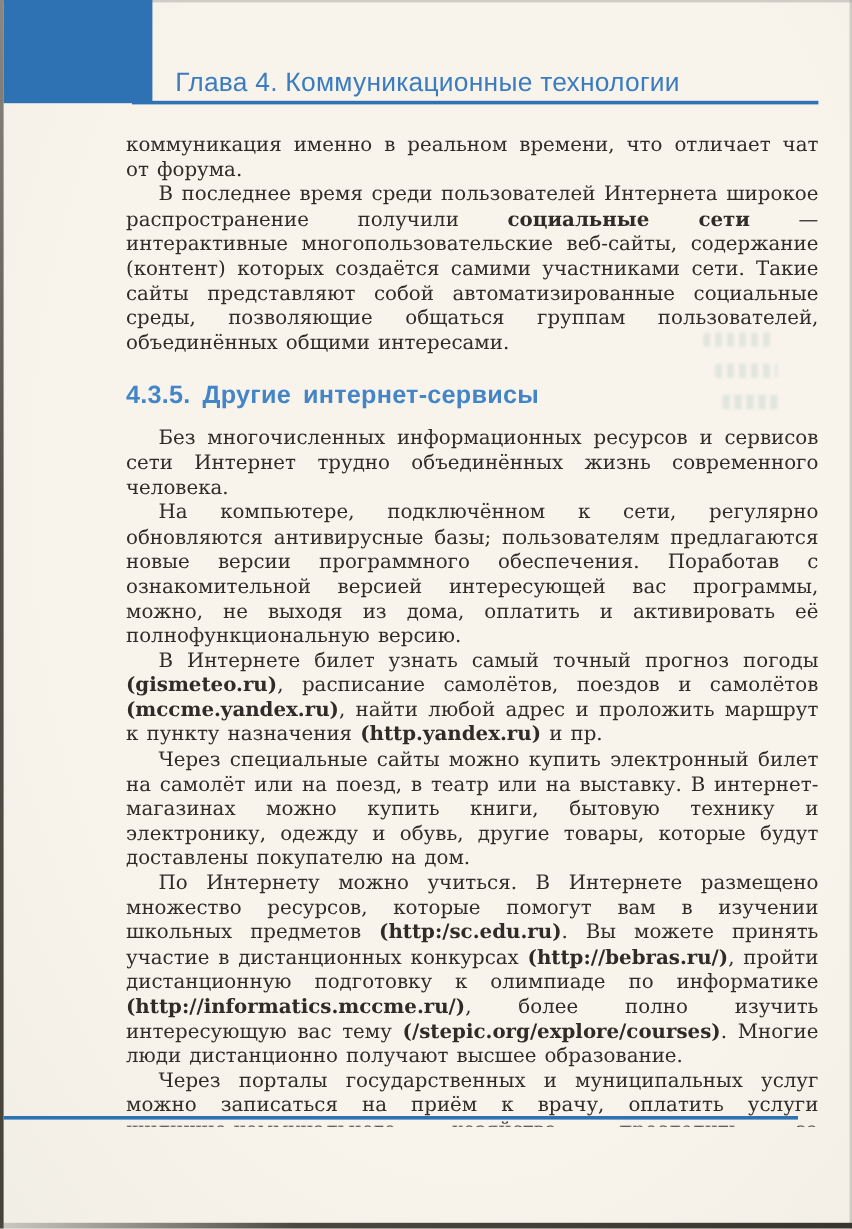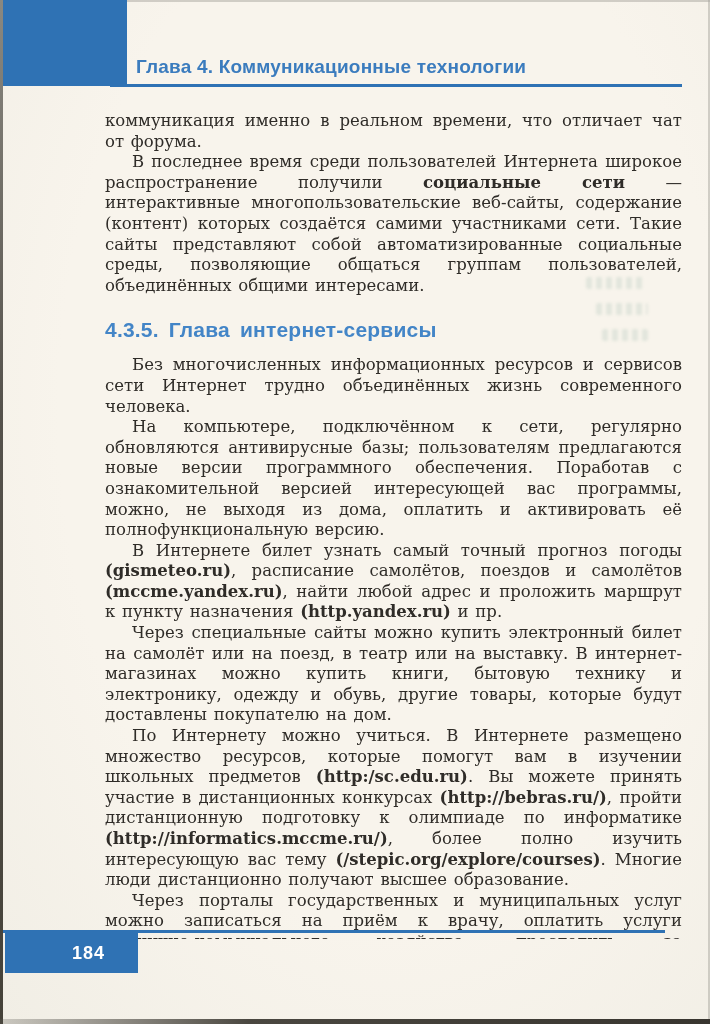--- a/index.html
+++ b/index.html
@@ -27,23 +27,23 @@
   .edge-bottom{position:absolute;left:0;bottom:0;width:710px;height:5px;
     background:linear-gradient(90deg,rgba(90,88,82,.25),#4a4740 35%,#38352f);}
   .edge-top{position:absolute;left:0;top:0;width:710px;height:2px;background:rgba(160,158,150,.45);}
   .edge-right{position:absolute;right:0;top:0;width:2px;height:1024px;background:rgba(170,168,160,.5);}
 
   
   .chapter-block{position:absolute;left:3px;top:0;width:124px;height:86px;
     background:var(--accent-blue);}
   .chapter-rule{position:absolute;left:110px;top:84px;width:572px;height:3px;
     background:var(--accent-blue);}
-  .chapter-title{position:absolute;left:136px;top:56px;
+  .chapter-title{position:absolute;left:146px;top:56px;
     font-family:"Liberation Sans","DejaVu Sans",sans-serif;
-    font-weight:bold;font-size:19px;letter-spacing:.2px;color:var(--chapter-blue);}
+    font-weight:normal;font-size:22px;letter-spacing:.2px;color:var(--chapter-blue);}
 
   
   .content{position:absolute;left:105px;top:111px;width:577px;height:828px;overflow:hidden;}
   .para{
     font-size:16.5px;line-height:20.6px;text-align:justify;
     word-spacing:1.5px;
   }
   .para.indent{text-indent:27px;}
   .para .bold{font-weight:bold;}
   .section-heading{
@@ -86,29 +86,26 @@
 
   <div class="ghost g1"></div>
   <div class="ghost g2"></div>
   <div class="ghost g3"></div>
 
   <div class="content">
     <div>
         <p class="para"><span>коммуникация именно в реальном времени, что отличает чат от форума.</span></p>
         <p class="para indent"><span>В последнее время среди пользователей Интернета широкое распространение получили </span><span class="bold">социальные сети</span><span> — интерактивные многопользовательские веб-сайты, содержание (контент) которых создаётся самими участниками сети. Такие сайты представляют собой автоматизированные социальные среды, позволяющие общаться группам пользователей, объединённых общими интересами.</span></p>
       </div>
-    <h2 class="section-heading">4.3.5. Глава интернет-сервисы</h2>
+    <h2 class="section-heading">4.3.5. Другие интернет-сервисы</h2>
     <div>
         <p class="para indent"><span>Без многочисленных информационных ресурсов и сервисов сети Интернет трудно объединённых жизнь современного человека.</span></p>
         <p class="para indent"><span>На компьютере, подключённом к сети, регулярно обновляются антивирусные базы; пользователям предлагаются новые версии программного обеспечения. Поработав с ознакомительной версией интересующей вас программы, можно, не выходя из дома, оплатить и активировать её полнофункциональную версию.</span></p>
         <p class="para indent"><span>В Интернете билет узнать самый точный прогноз погоды </span><span class="bold">(gismeteo.ru)</span><span>, расписание самолётов, поездов и самолётов </span><span class="bold">(mccme.yandex.ru)</span><span>, найти любой адрес и проложить маршрут к пункту назначения </span><span class="bold">(http.yandex.ru)</span><span> и пр.</span></p>
         <p class="para indent"><span>Через специальные сайты можно купить электронный билет на самолёт или на поезд, в театр или на выставку. В интернет-магазинах можно купить книги, бытовую технику и электронику, одежду и обувь, другие товары, которые будут доставлены покупателю на дом.</span></p>
         <p class="para indent"><span>По Интернету можно учиться. В Интернете размещено множество ресурсов, которые помогут вам в изучении школьных предметов </span><span class="bold">(http:/sc.edu.ru)</span><span>. Вы можете принять участие в дистанционных конкурсах </span><span class="bold">(http://bebras.ru/)</span><span>, пройти дистанционную подготовку к олимпиаде по информатике </span><span class="bold">(http://informatics.mccme.ru/)</span><span>, более полно изучить интересующую вас тему </span><span class="bold">(/stepic.org/explore/courses)</span><span>. Многие люди дистанционно получают высшее образование.</span></p>
         <p class="para indent"><span>Через порталы государственных и муниципальных услуг можно записаться на приём к врачу, оплатить услуги жилищно-коммунального хозяйства, проследить за успеваемостью ученика (посмотреть оценки, домашние задания, информацию о школьных событиях), решить множество других важных вопросов.</span></p>
       </div>
   </div>
 
   <div class="footer-rule"></div>
-  <div class="page-number-box">
-    <span class="page-number">184</span>
-  </div>
 
 </div>
 
 </body></html>

